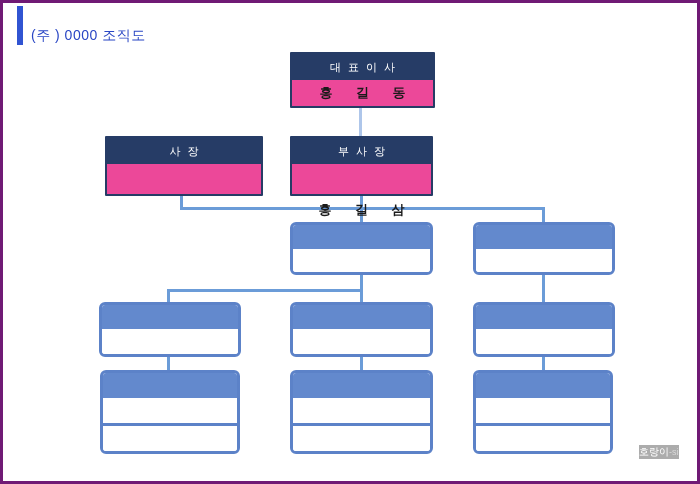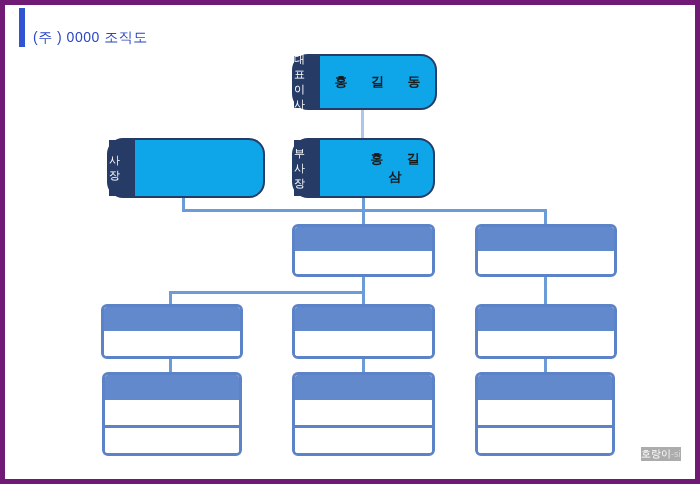--- a/index.html
+++ b/index.html
@@ -1,27 +1,27 @@
 <!DOCTYPE html>
 <html><head>
 <meta charset="utf-8">
 <style>
   html,body{margin:0;padding:0;background:#ffffff;font-family:"Liberation Sans","DejaVu Sans",sans-serif;}
-  .slide{position:relative;width:700px;height:484px;background:#ffffff;overflow:hidden;border:5px solid #701a75;box-sizing:border-box;}
+  .slide{position:relative;width:700px;height:484px;background:#ffffff;overflow:hidden;border:3px solid #701a75;box-sizing:border-box;}
 
   
   .accent-bar{position:absolute;left:14px;top:3px;width:6px;height:39px;background:#3154d2;}
   .slide-title{position:absolute;left:28px;top:24px;font-size:14px;color:#2946c4;letter-spacing:0.5px;white-space:nowrap;}
 
   
   .conn{position:absolute;background:#6b9cd8;}
   .conn.light{background:#aec6ea;}
 
   
-  .nbox{position:absolute;box-sizing:border-box;border:2px solid #263c66;border-radius:16px;background:#0ea5e9;display:flex;flex-direction:row;}
+  .nbox{position:absolute;box-sizing:border-box;border:2px solid #263c66;border-radius:1px;background:#ec4899;display:flex;flex-direction:column;}
   .nbox .hd{flex:0 0 26px;background:#263c66;color:#ffffff;display:flex;align-items:center;justify-content:center;font-size:11px;}
   .nbox .hd span{letter-spacing:2px;margin-right:-2px;}
   .nbox .bd{flex:1;display:flex;align-items:center;justify-content:center;font-size:13px;font-weight:bold;color:#1a1a1a;}
   .nbox .bd span{letter-spacing:10px;margin-right:-10px;text-align:center;}
 
   
   .bbox{position:absolute;box-sizing:border-box;border:3px solid #5c82c8;border-radius:6px;background:#ffffff;display:flex;flex-direction:column;overflow:hidden;}
   .bbox .bhd{background:#6389cd;}
   .bbox .brow{background:#ffffff;}
   .bbox .brow + .brow{border-top:3px solid #5c82c8;}

